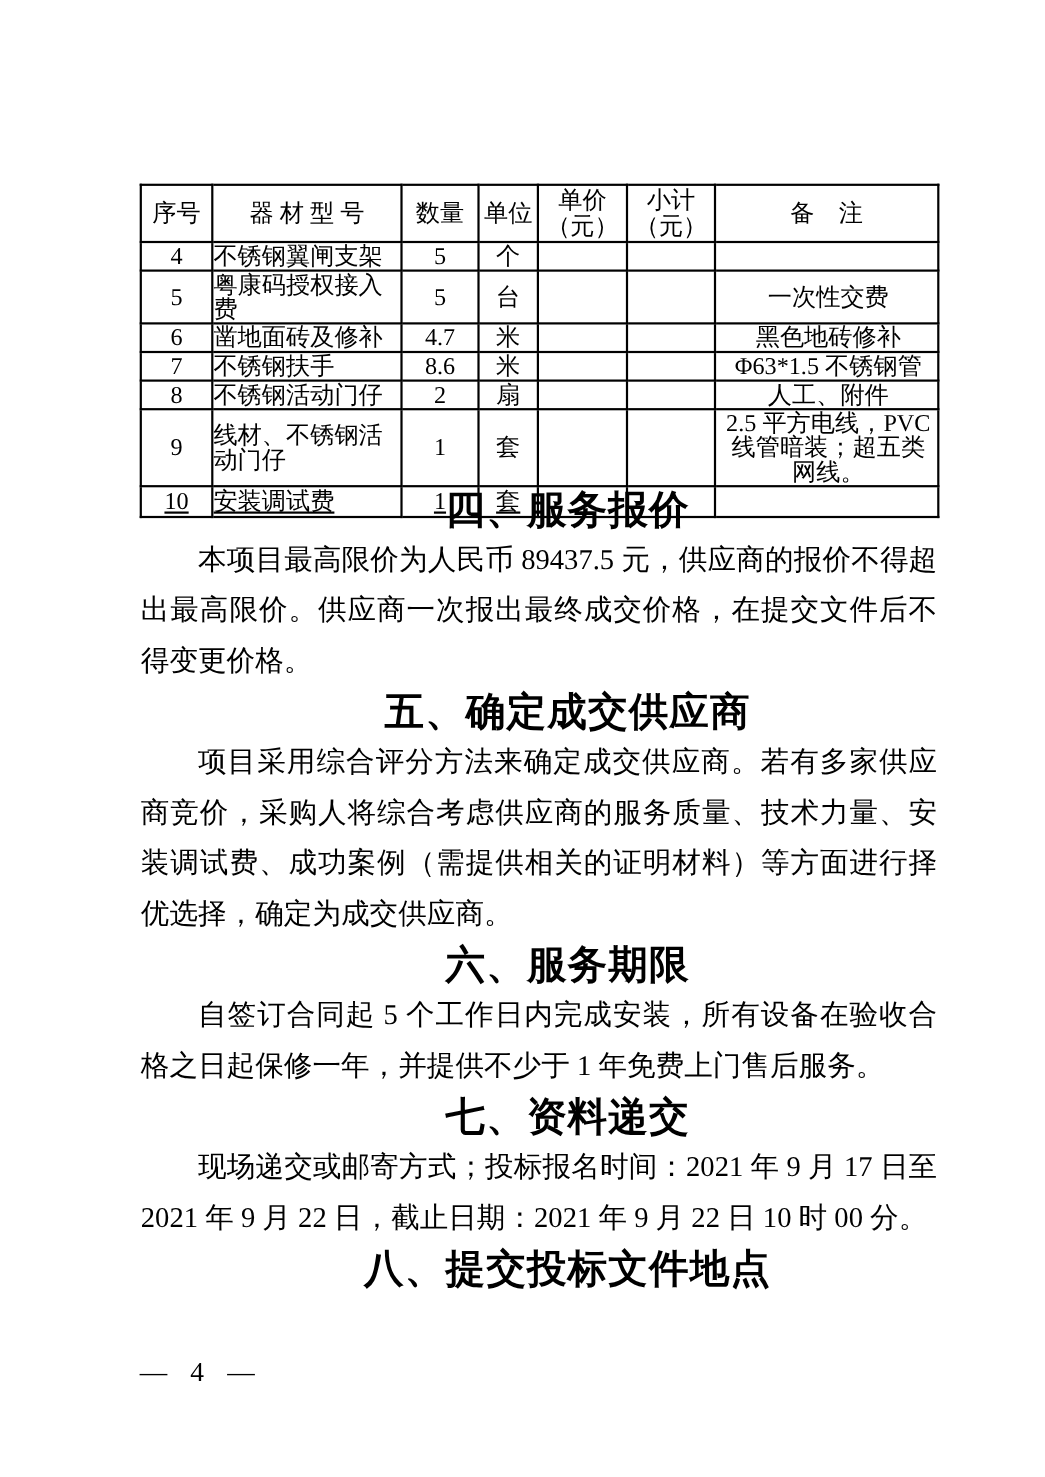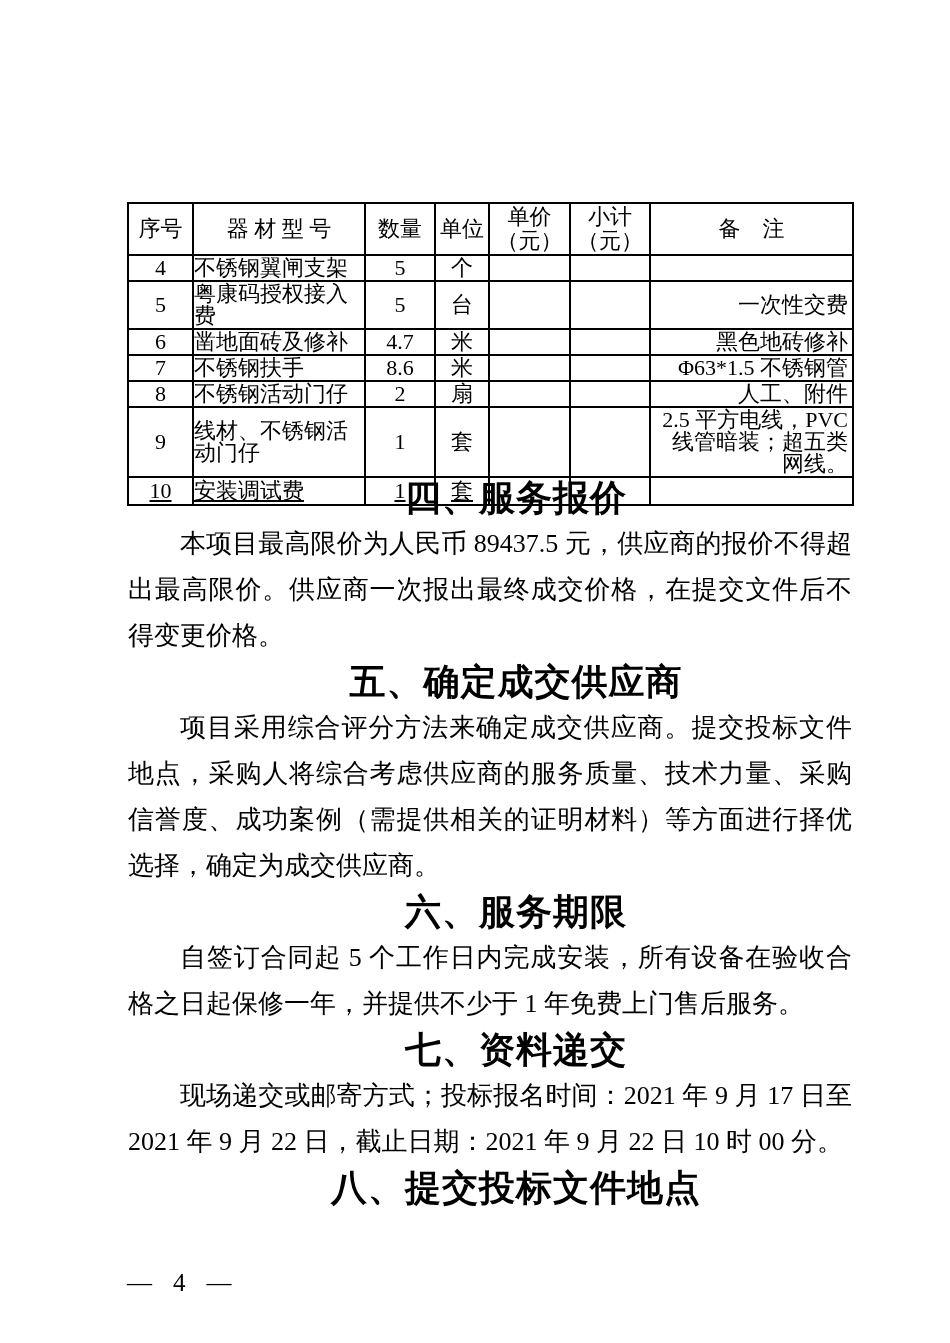--- a/index.html
+++ b/index.html
@@ -8,21 +8,20 @@
     width: 950px; height: 1343px;
     font-family: "Liberation Serif", serif;
     color: #000000;
     position: relative;
     overflow: hidden;
   }
   .page {
     position: absolute; left: 0; top: 0;
     width: 950px; height: 1003px;
     background: #ffffff;
-    margin-top: 35px;
   }
 
   
   .equip-table {
     position: absolute; left: 127px; top: 167px;
     width: 725px;
     border-collapse: collapse;
     table-layout: fixed;
     font-size: 22px;
     line-height: 22px;
@@ -33,21 +32,21 @@
     text-align: center;
     vertical-align: middle;
     font-weight: normal;
     overflow: hidden;
   }
   .equip-table tr.r-head { height: 50px; }
   .equip-table tr.r-std  { height: 26px; }
   .equip-table tr.r-tall { height: 45px; }
   .equip-table tr.r-last { height: 28px; text-decoration: underline; }
   .equip-table .cell-left   { text-align: left; padding-left: 0; }
-  .equip-table .cell-remark { text-align: right; padding-left: 7px; padding-right: 4px; }
+  .equip-table .cell-remark { text-align: center; padding-left: 7px; padding-right: 4px; }
   .hdr-line { line-height: 24px; }
 
   
   .doc-body {
     position: absolute; left: 128px; top: 440px;
     width: 724px;
     font-size: 26px;
     line-height: 46px;
   }
   .sec-heading {
@@ -179,21 +178,21 @@
   </table>
 
   <div class="doc-body">
     <section>
       <h2 class="sec-heading">四、服务报价</h2>
       <p class="sec-para">本项目最高限价为人民币 89437.5 元，供应商的报价不得超出最高限价。供应商一次报出最终成交价格，在提交文件后不得变更价格。</p>
     </section>
 
     <section>
       <h2 class="sec-heading">五、确定成交供应商</h2>
-      <p class="sec-para">项目采用综合评分方法来确定成交供应商。提交投标文件地点，采购人将综合考虑供应商的服务质量、技术力量、采购信誉度、成功案例（需提供相关的证明材料）等方面进行择优选择，确定为成交供应商。</p>
+      <p class="sec-para">项目采用综合评分方法来确定成交供应商。若有多家供应商竞价，采购人将综合考虑供应商的服务质量、技术力量、安装调试费、成功案例（需提供相关的证明材料）等方面进行择优选择，确定为成交供应商。</p>
     </section>
 
     <section>
       <h2 class="sec-heading">六、服务期限</h2>
       <p class="sec-para">自签订合同起 5 个工作日内完成安装，所有设备在验收合格之日起保修一年，并提供不少于 1 年免费上门售后服务。</p>
     </section>
 
     <section>
       <h2 class="sec-heading">七、资料递交</h2>
       <p class="sec-para">现场递交或邮寄方式；投标报名时间：2021 年 9 月 17 日至 2021 年 9 月 22 日，截止日期：2021 年 9 月 22 日 10 时 00 分。</p>

